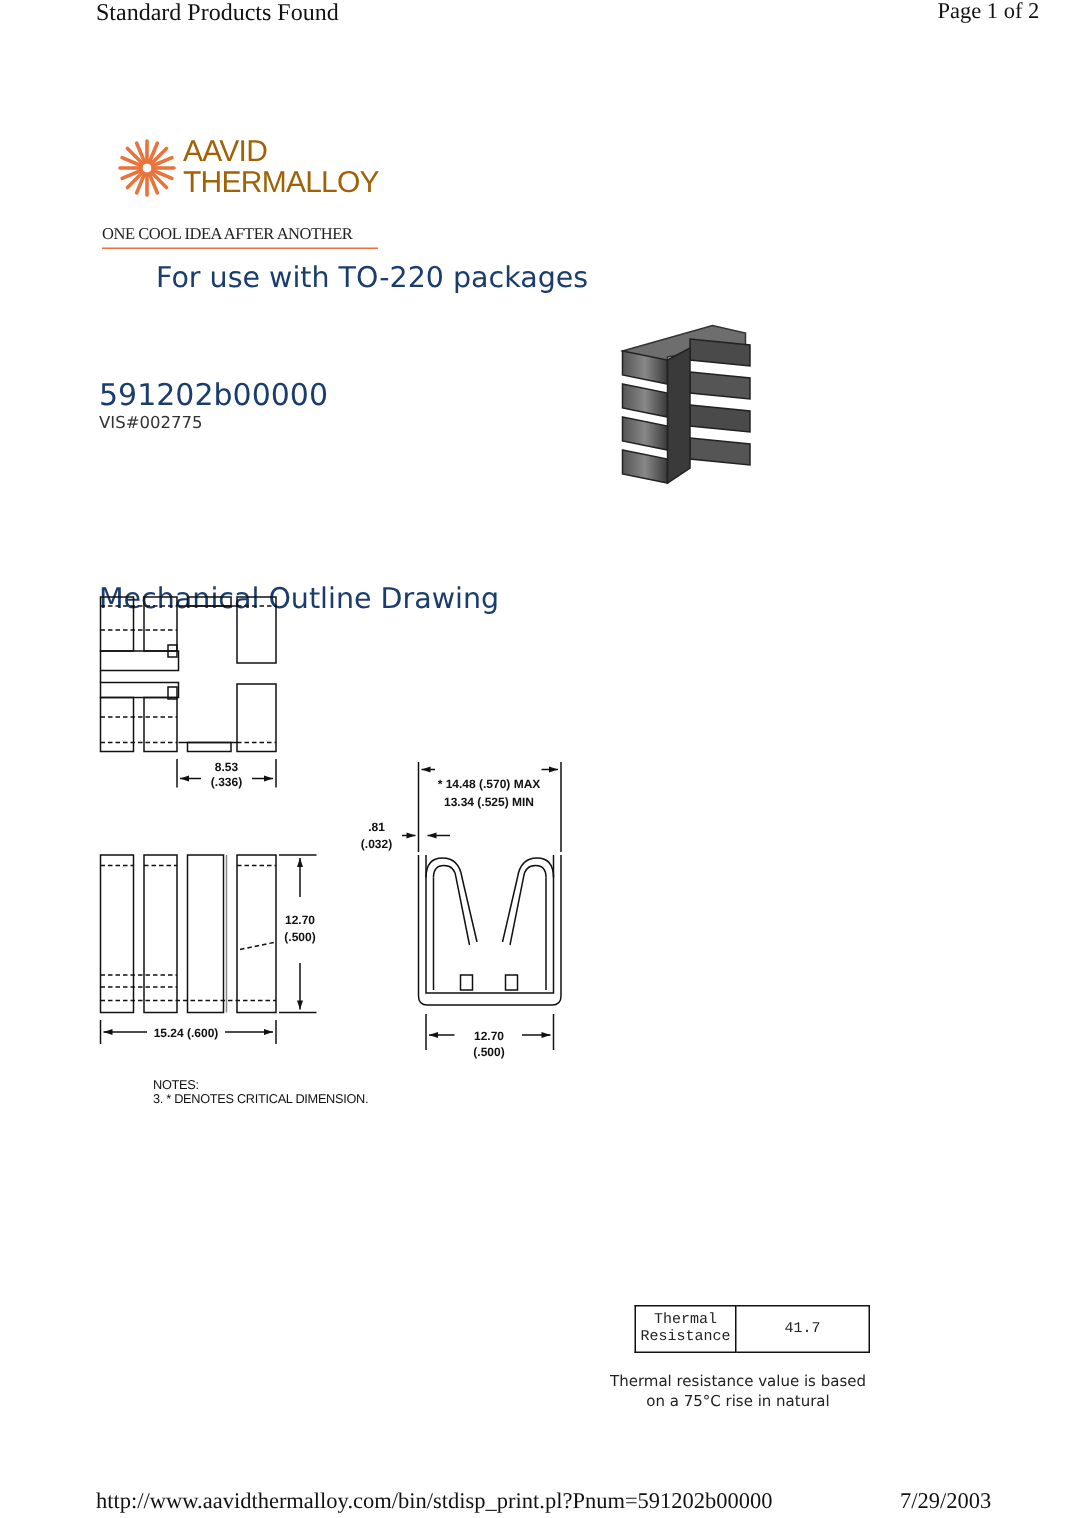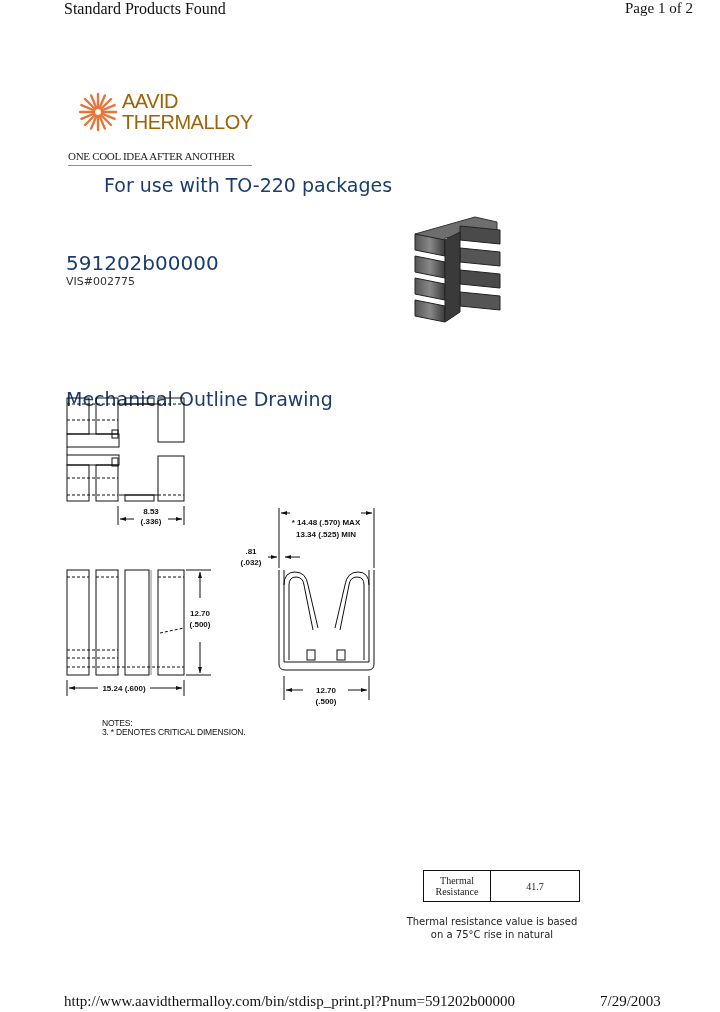--- a/index.html
+++ b/index.html
@@ -22,21 +22,21 @@
   .vis { left: 66px; top: 275px; font-size: 11px; color: #333; }
   .h-mech { left: 66px; top: 344px; font-size: 19px; margin-top: 44px; }
 
   .photo { left: 405px; top: 212px; width: 100px; height: 118px; }
 
   .drawing { left: 0; top: 0; width: 720px; height: 760px; pointer-events: none; }
   .dimtxt { font-family: "Liberation Sans", sans-serif; font-weight: bold; font-size: 8px; fill: #111; }
 
   .notes { left: 102px; top: 719px; font-family: "Liberation Sans", sans-serif; font-weight: normal; font-size: 8.5px; line-height: 9px; color: #111; letter-spacing: -0.2px; }
 
-  table.tr { left: 423px; top: 870px; border-collapse: collapse; font-family: Liberation Serif, serif; font-size: 10px; color: #222; }
+  table.tr { left: 423px; top: 870px; border-collapse: collapse; font-family: Liberation Mono, monospace; font-size: 10px; color: #222; }
   table.tr td { border: 1.5px solid #111; text-align: center; }
   table.tr td.lab { width: 64px; height: 28px; line-height: 11px; }
   table.tr td.val { width: 86px; }
   .trnote { left: 404px; top: 915px; width: 176px; text-align: center; font-size: 10px; line-height: 13px; color: #222; }
 </style>
 </head>
 <body>
 
 <div class="abs serif hdr-left">Standard Products Found</div>
 <div class="abs serif hdr-right">Page 1 of 2</div>

